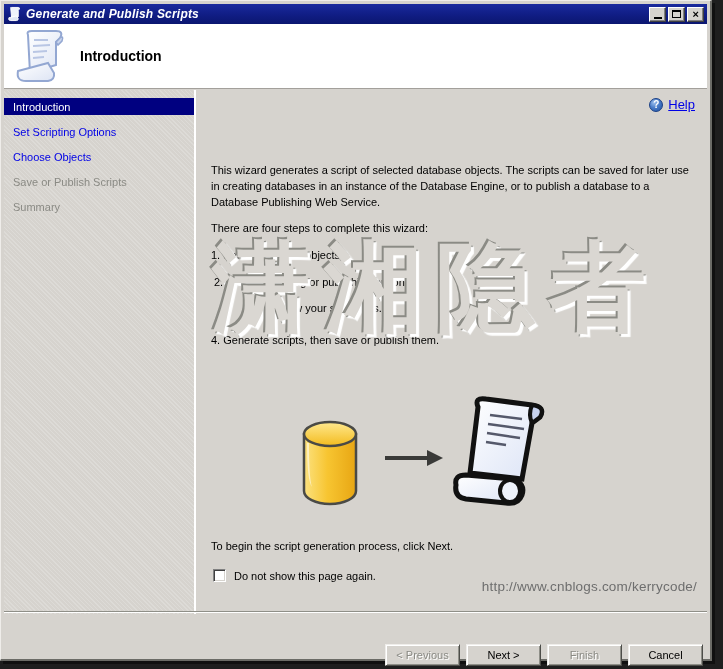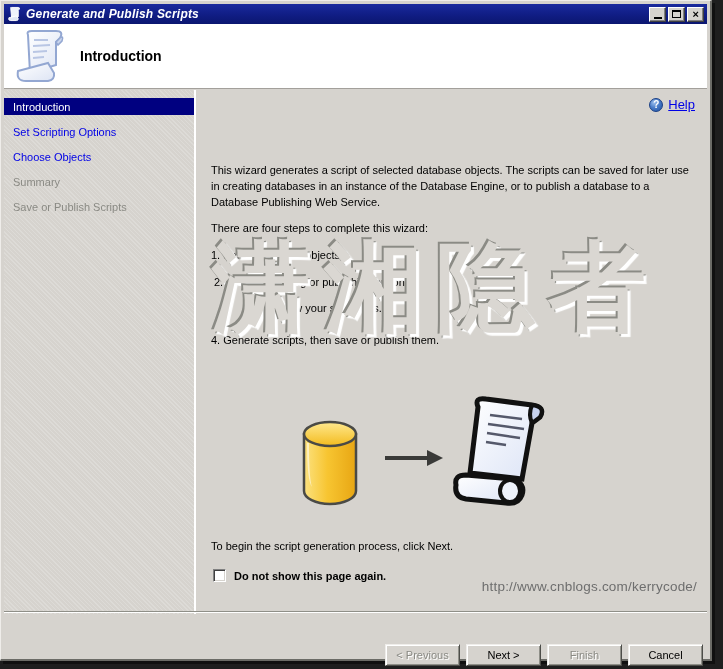--- a/index.html
+++ b/index.html
@@ -98,21 +98,21 @@
     text-shadow:-2px -2px 0 #8b8b85, 3px 3px 1px #ffffff, 2px 2px 0 #8b8b85;
     pointer-events:none; white-space:nowrap; line-height:1;
   }
   
   .illus { position:absolute; left:0; top:303px; width:100%; height:130px; }
   .db-icon { position:absolute; left:102px; top:26px; }
   .arrow-icon { position:absolute; left:185px; top:55px; }
   .scroll-big { position:absolute; left:250px; top:0; }
   
   .note { position:absolute; left:13px; top:450px; }
-  .chk-row { position:absolute; left:15px; top:479px; display:flex; align-items:center; cursor:pointer;font-weight:bold; }
+  .chk-row { position:absolute; left:15px; top:479px; display:flex; align-items:center; cursor:pointer; }
   .checkbox {
     width:13px; height:13px; background:#fff;
     border:1px solid; border-color:#808080 #fff #fff #808080;
     box-shadow:inset 1px 1px 0 #404040, inset -1px -1px 0 #d6d3ce;
   }
   .chk-label { margin-left:8px; }
   .wm-url {
     position:absolute; right:10px; top:489px;
     font-size:13.5px; font-weight:normal; color:#6e6e6e; letter-spacing:.2px;
   }
@@ -185,24 +185,24 @@
       <div class="side-item selected">
           <span>Introduction</span>
         </div>
       <div class="side-item link">
           <span>Set Scripting Options</span>
         </div>
       <div class="side-item link">
           <span>Choose Objects</span>
         </div>
       <div class="side-item disabled">
+          <span>Save or Publish Scripts</span>
+        </div>
+      <div class="side-item disabled">
           <span>Summary</span>
-        </div>
-      <div class="side-item disabled">
-          <span>Save or Publish Scripts</span>
         </div>
     </div>
 
     <div class="main">
 
       <div class="help">
         <span class="help-icon">?</span>
         <span class="help-label">Help</span>
       </div>
 

